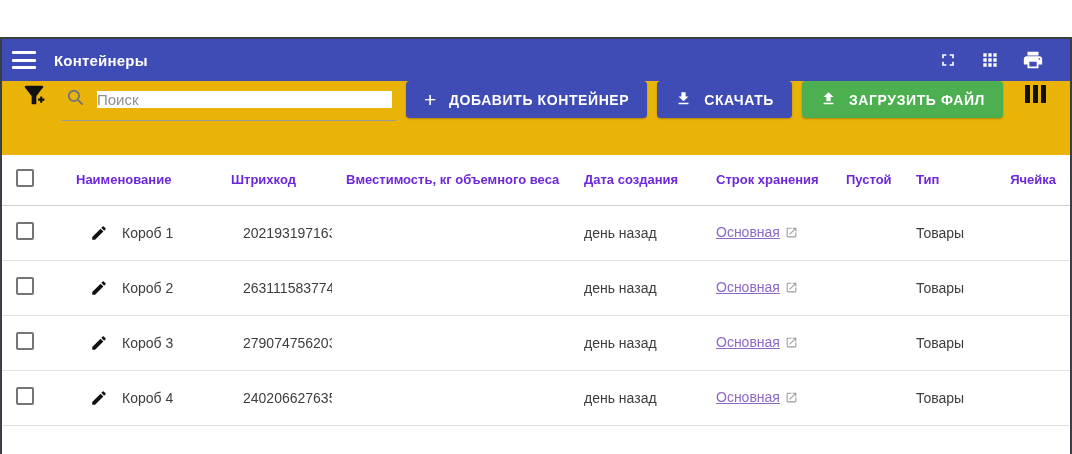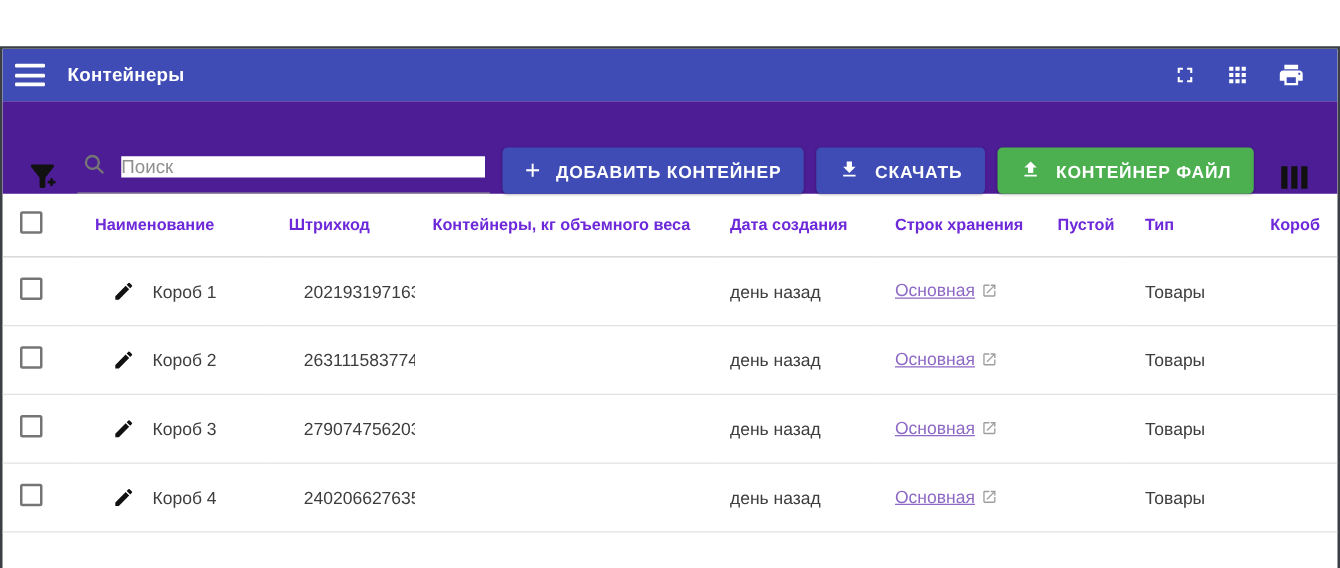--- a/index.html
+++ b/index.html
@@ -21,23 +21,23 @@
     color: #fff;
   }
   .hamburger { width: 24px; height: 18px; display: flex; flex-direction: column; justify-content: space-between; cursor: pointer; }
   .hamburger span { display: block; height: 3px; background: #fff; border-radius: 1px; }
   .topbar-title { margin-left: 18px; font-size: 15px; font-weight: 700; letter-spacing: .2px; }
   .topbar-right { margin-left: auto; display: flex; align-items: center; gap: 22px; }
   .topbar-right svg { display: block; }
   
   .toolbar {
     height: 74px; flex: 0 0 74px;
-    display: flex; align-items: flex-end;
+    display: flex; align-items: flex-start;
     padding: 0 20px 0 18px;
-    background: #4c1d95;
+    background: #eab308;
   }
   .filter-btn { position: relative; width: 28px; height: 28px; margin-right: 14px; cursor: pointer; flex: 0 0 auto; }
   .search-wrap {
     display: flex; align-items: center;
     width: 372px; height: 40px;
     border-bottom: 1px solid #9a9a9a;
     padding: 0 4px 2px 4px;
     margin-right: 10px;
   }
   .search-wrap input {
@@ -157,21 +157,21 @@
             </svg>
         </span>
         <span>СКАЧАТЬ</span>
       </button>
       <button class="btn btn-green">
         <span>
           <svg width="17" height="17" viewBox="0 0 24 24" fill="#fff">
               <path d="M9 16h6v-6h4l-7-7-7 7h4v6zM5 18v2h14v-2H5z"></path>
             </svg>
         </span>
-        <span>КОНТЕЙНЕР ФАЙЛ</span>
+        <span>ЗАГРУЗИТЬ ФАЙЛ</span>
       </button>
     </div>
     <span class="cols-btn">
         <i></i>
         <i></i>
         <i></i>
       </span>
   </div>
 
   <table>
@@ -184,26 +184,26 @@
         <col style="width:130px">
         <col style="width:70px">
         <col style="width:90px">
         <col>
     </colgroup>
     <thead>
       <tr>
         <th><span class="cb"></span></th>
         <th>Наименование</th>
         <th>Штрихкод</th>
-        <th>Контейнеры, кг объемного веса</th>
+        <th>Вместимость, кг объемного веса</th>
         <th>Дата создания</th>
         <th>Строк хранения</th>
         <th>Пустой</th>
         <th>Тип</th>
-        <th class="num-col">Короб</th>
+        <th class="num-col">Ячейка</th>
       </tr>
     </thead>
     <tbody>
       <tr>
         <td><span class="cb"></span></td>
         <td>
             <span class="cell-name">
           <span class="pencil">
                 <svg width="18" height="18" viewBox="0 0 24 24" fill="#111">
                   <path d="M3 17.25V21h3.75L17.81 9.94l-3.75-3.75L3 17.25zM20.71 7.04a1 1 0 0 0 0-1.41l-2.34-2.34a1 1 0 0 0-1.41 0l-1.83 1.83 3.75 3.75 1.83-1.83z"></path>

